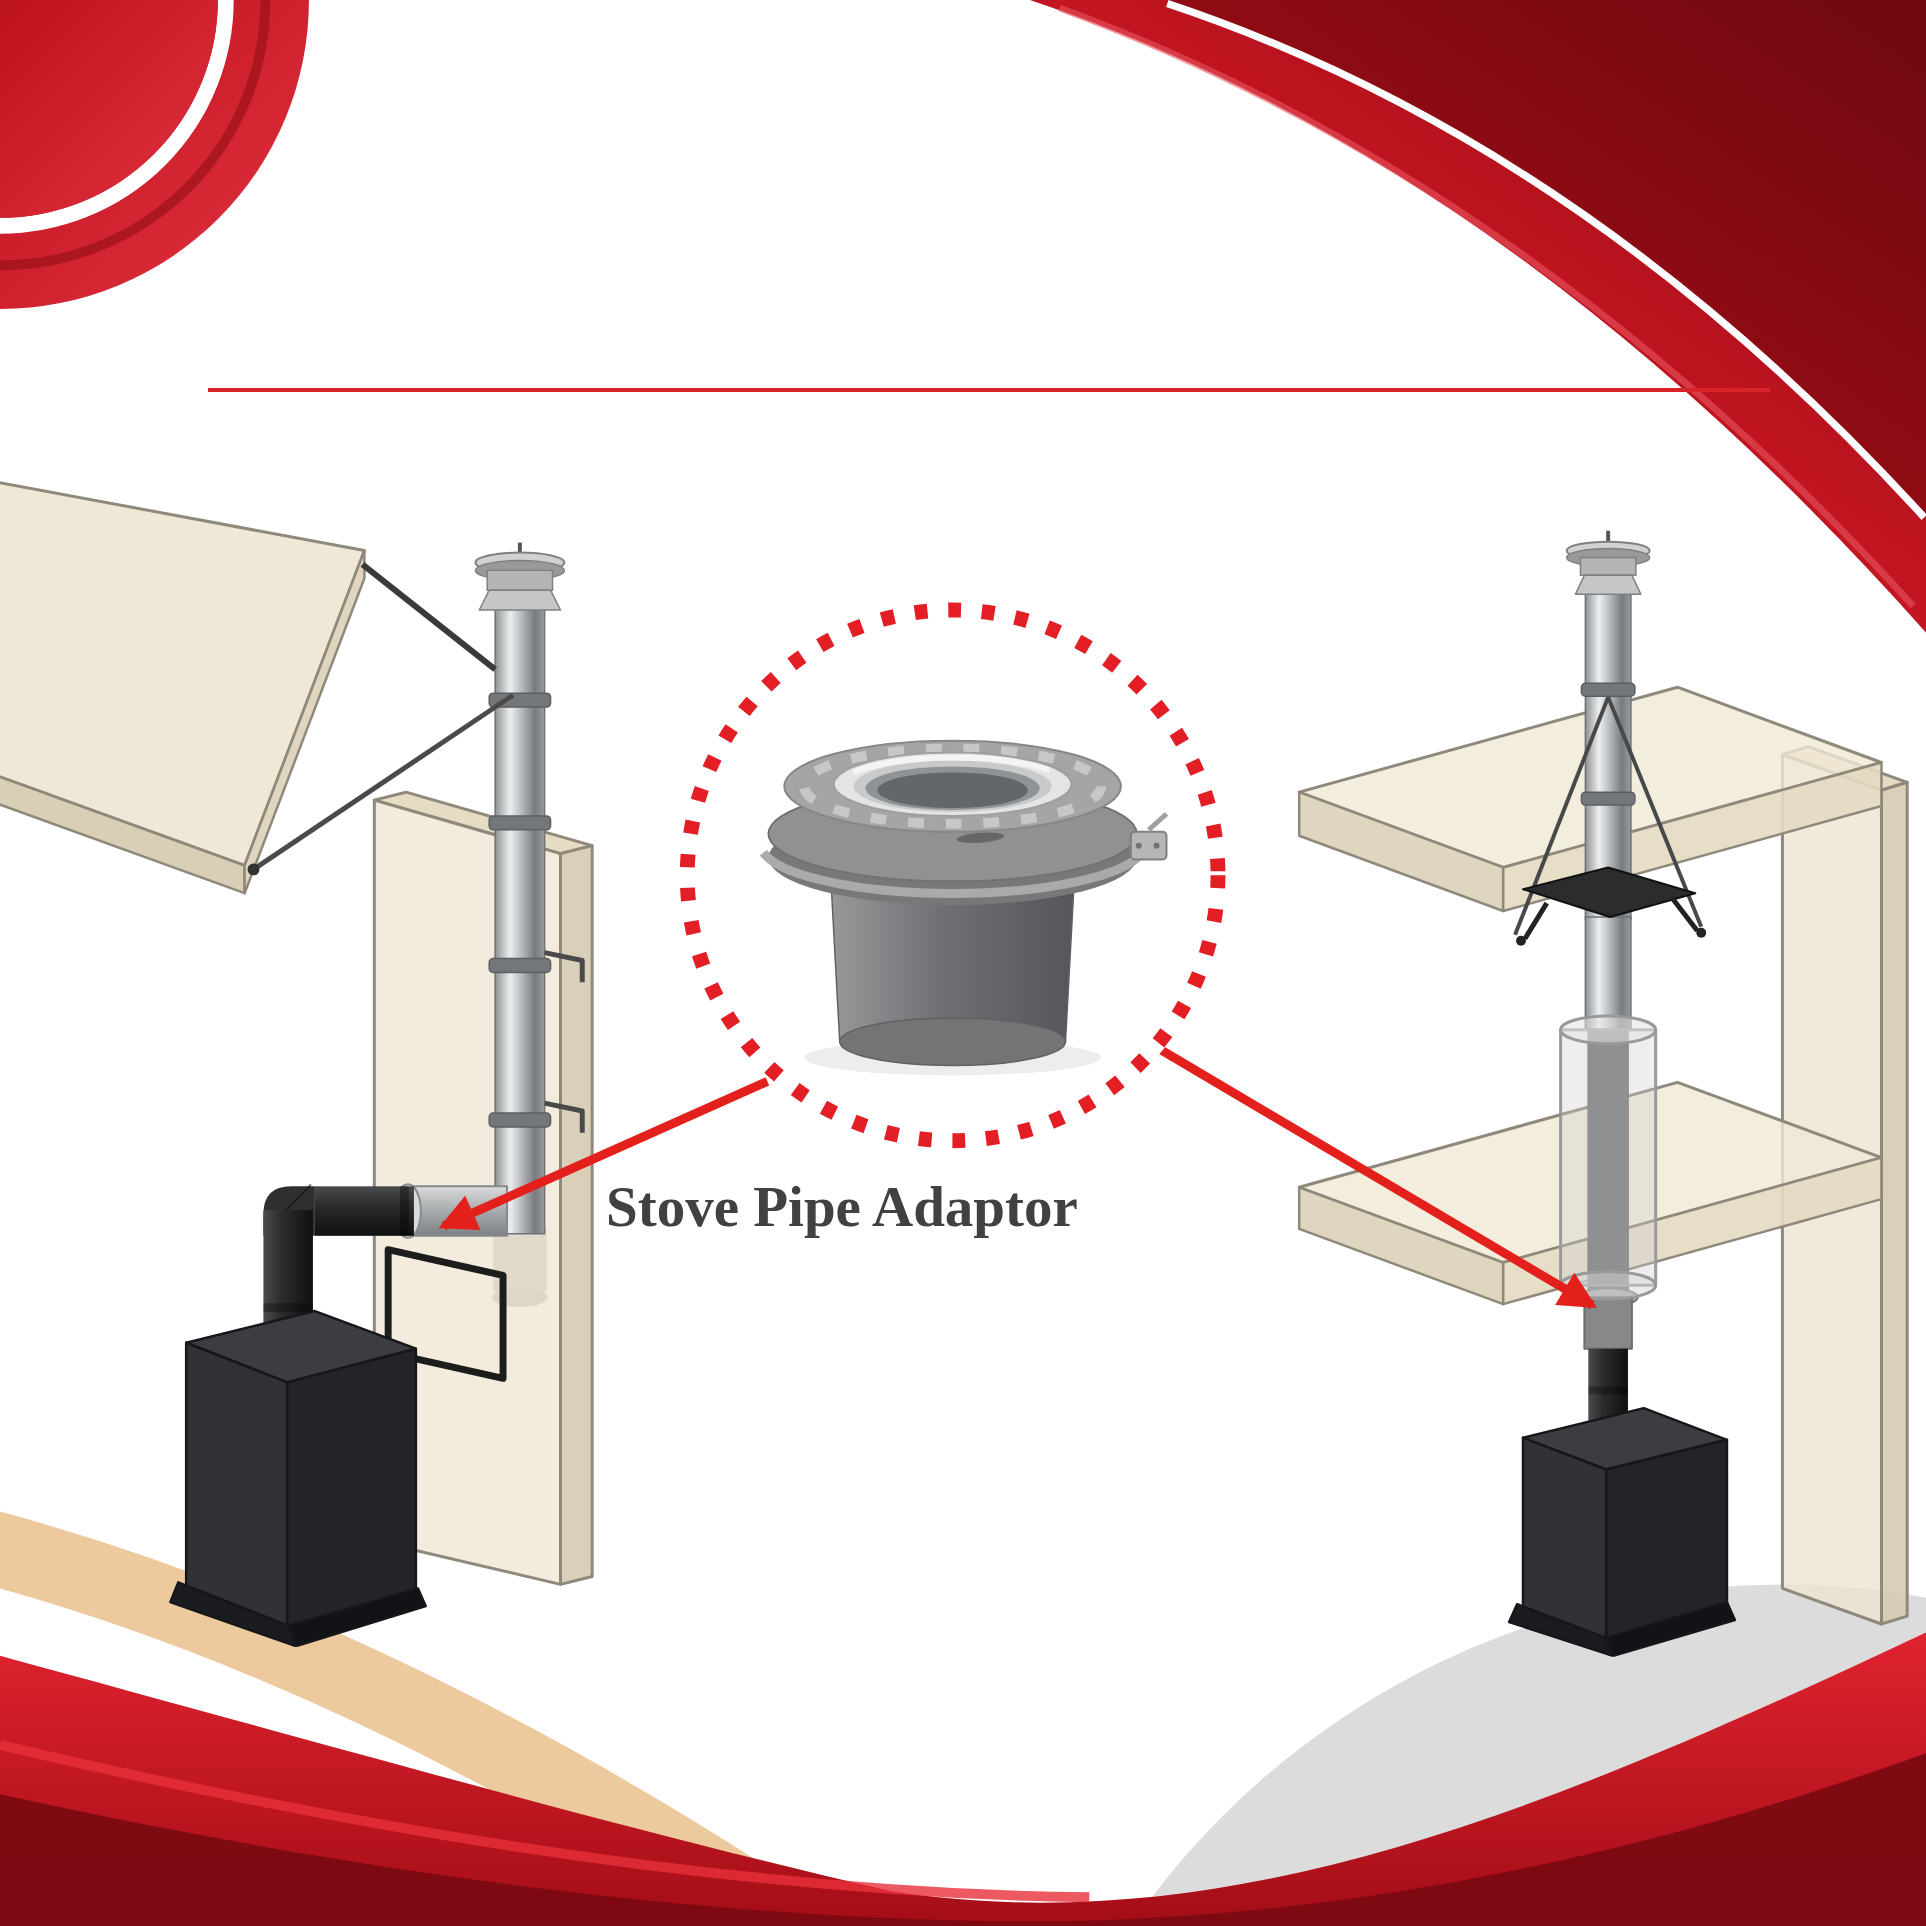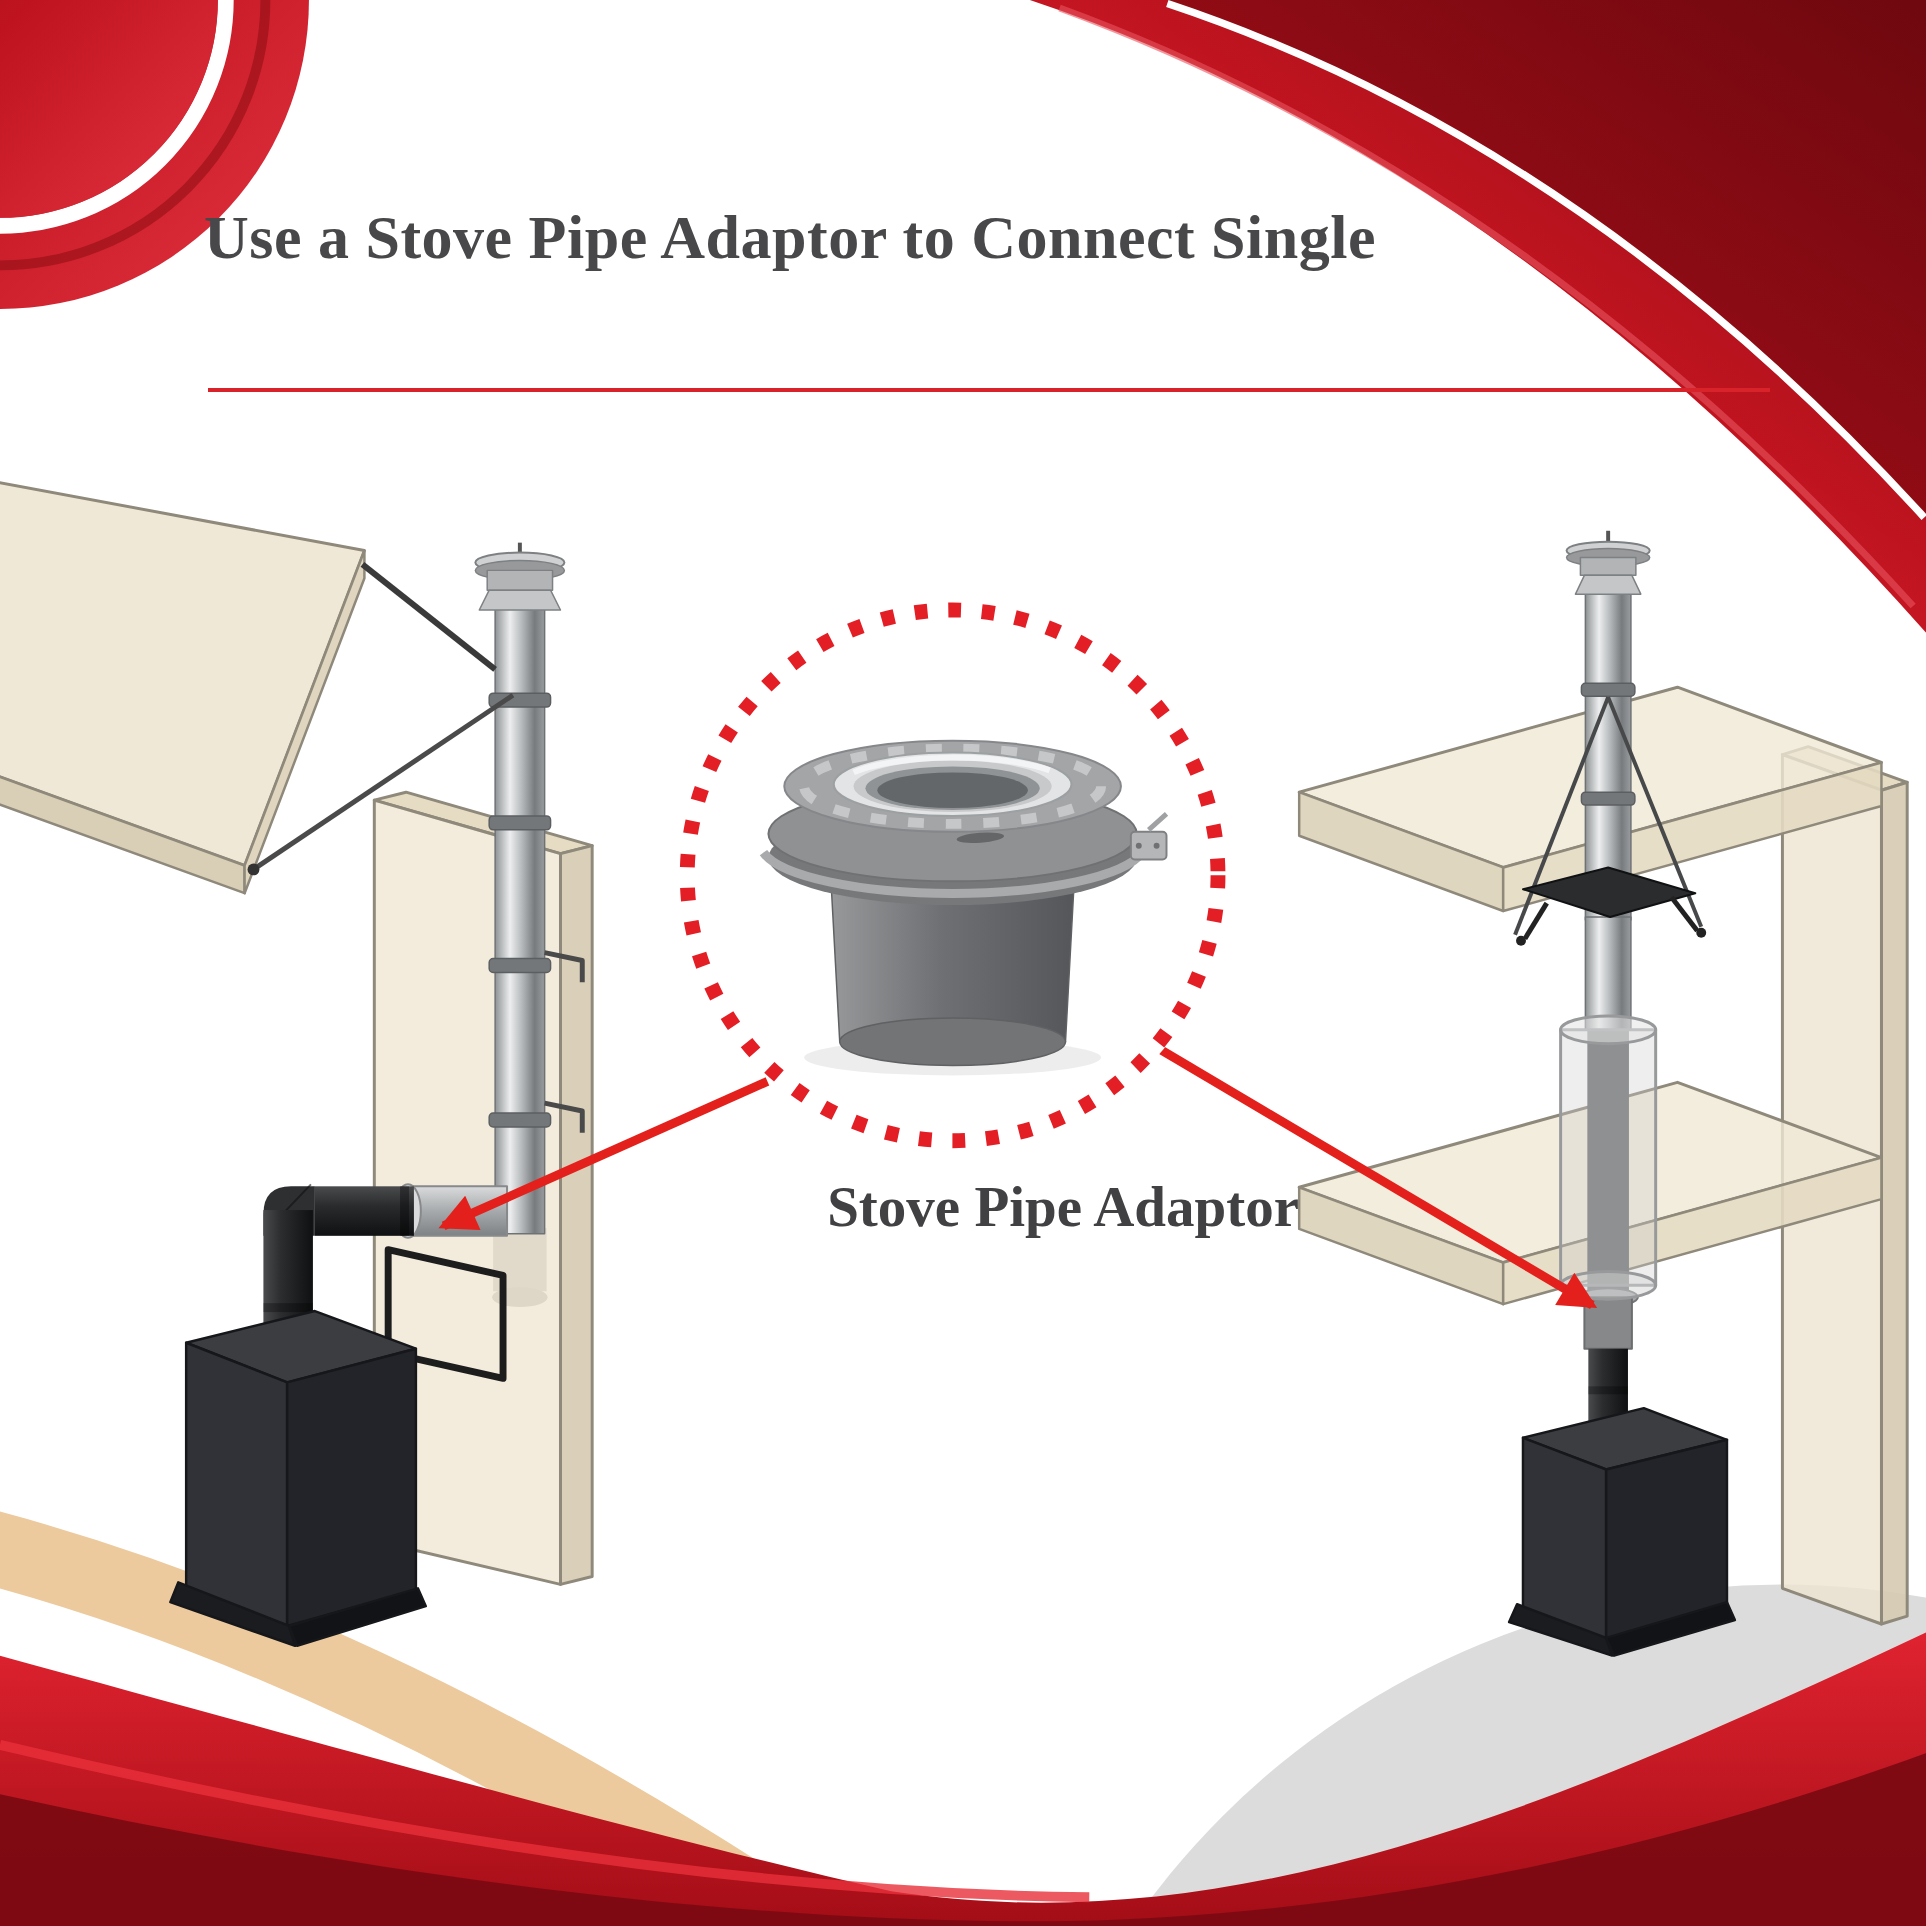--- a/index.html
+++ b/index.html
@@ -13,21 +13,21 @@
     position:absolute;left:204px;top:149px;
     font-weight:700;font-size:62px;line-height:1.5;
     color:#48484a;letter-spacing:0.5px;white-space:nowrap;z-index:5;
   }
   .headline span{display:block}
   .divider{
     position:absolute;left:208px;top:388px;width:1562px;height:4px;
     background:#d8232a;z-index:5;
   }
   .callout-label{
-    position:absolute;left:606px;top:1174px;width:693px;text-align:right;
+    position:absolute;left:606px;top:1174px;width:693px;text-align:left;
     font-weight:700;font-size:57px;color:#414144;z-index:5;
   }
 </style>
 </head>
 <body>
 
 <svg class="art" viewBox="0 0 1946 1946" width="1927" height="1927">
   <defs>
     <linearGradient id="gRedTL" x1="0" y1="0" x2="1" y2="1">
       <stop offset="0" stop-color="#8c0d13"></stop>
@@ -275,19 +275,18 @@
       <ellipse cx="962" cy="794" rx="100" ry="26" fill="#c7c9ca"></ellipse>
       <ellipse cx="962" cy="796" rx="88" ry="22" fill="#8f9395"></ellipse>
       <ellipse cx="962" cy="798" rx="76" ry="18" fill="#63676a"></ellipse>
       <path d="M 862,780 A 120 32 0 0 1 1060,778" fill="none" stroke="#f4f5f6" stroke-width="6" opacity="0.9"></path>
       <ellipse cx="990" cy="846" rx="24" ry="5" fill="#646668" transform="rotate(-4 990 846)"></ellipse>
     </g>
   </g>
 </svg>
 
 <h1 class="headline">
-  <span>Use a Stove Pipe Adaptor to Connect Single</span>
 </h1>
 
 <div class="divider"></div>
 
 <div class="callout-label">Stove Pipe Adaptor</div>
 
 
 </body></html>

